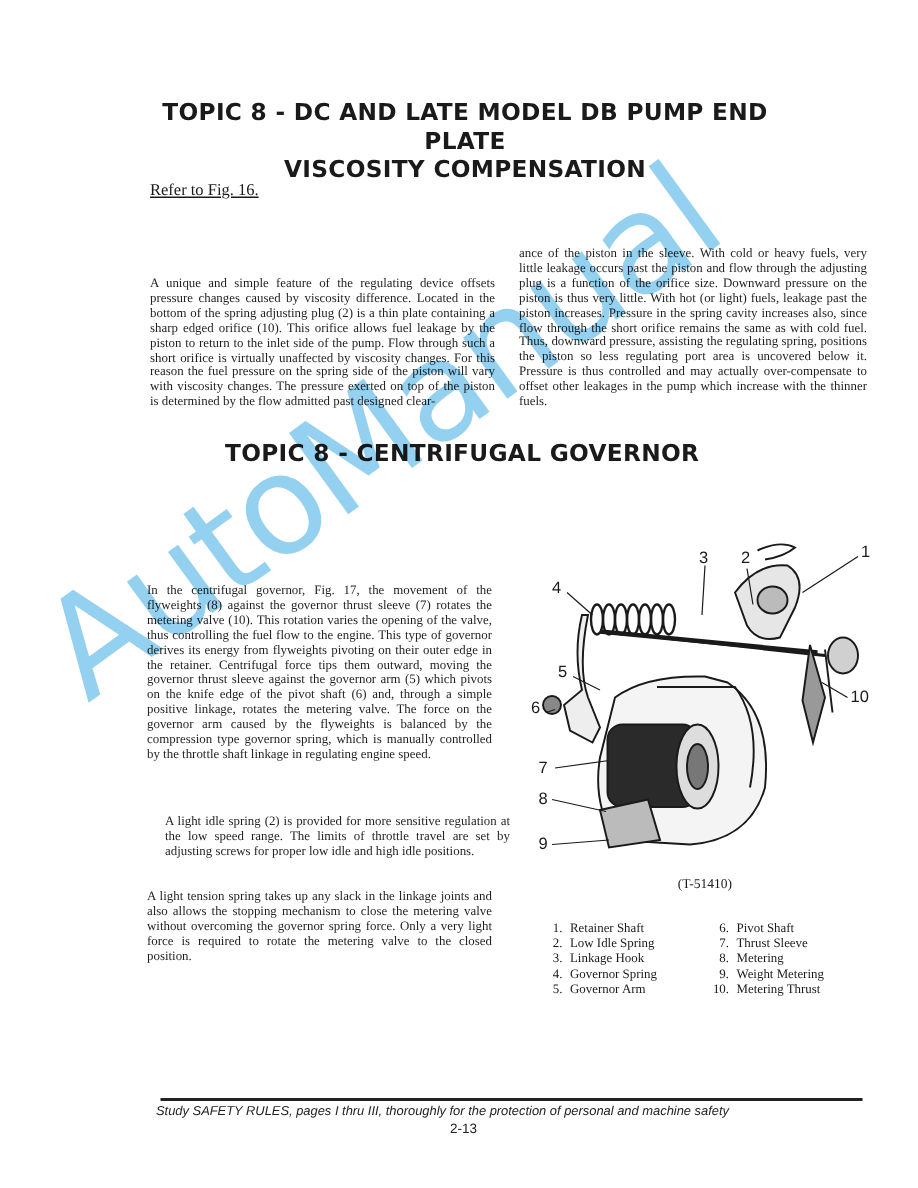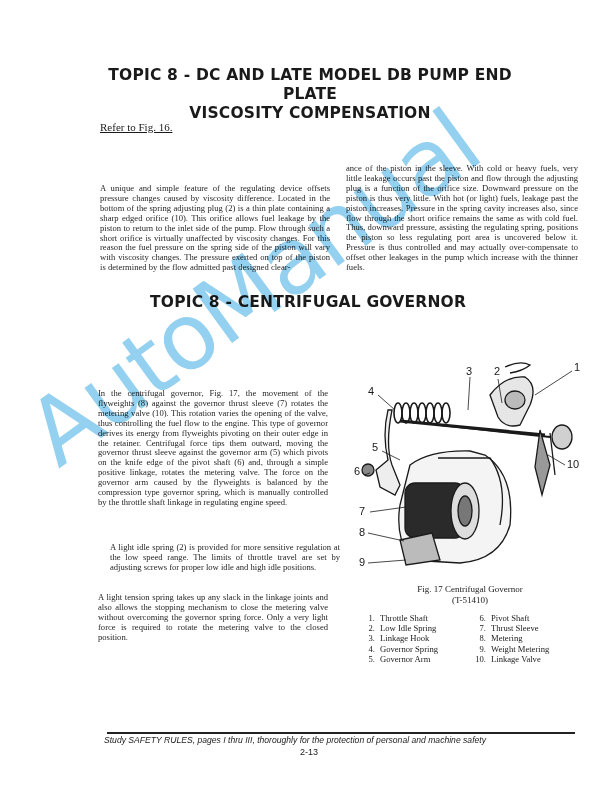--- a/index.html
+++ b/index.html
@@ -149,35 +149,34 @@
         <text x="14" y="120">6</text>
         <text x="19" y="160">7</text>
         <text x="19" y="181">8</text>
         <text x="19" y="211">9</text>
         <text x="227" y="113">10</text>
       </g>
     </svg>
   </div>
 
   <div class="fig-caption">
-    <div>Fig. 17  Centrifugal Governor</div>
     <div>(T-51410)</div>
   </div>
 
   <div class="legend">
-    <div class="item"><span class="num">1.</span><span>Throttle Shaft</span></div>
+    <div class="item"><span class="num">1.</span><span>Retainer Shaft</span></div>
     <div class="item"><span class="num">2.</span><span>Low Idle Spring</span></div>
     <div class="item"><span class="num">3.</span><span>Linkage Hook</span></div>
     <div class="item"><span class="num">4.</span><span>Governor Spring</span></div>
     <div class="item"><span class="num">5.</span><span>Governor Arm</span></div>
     <div class="item"><span class="num">6.</span><span>Pivot Shaft</span></div>
     <div class="item"><span class="num">7.</span><span>Thrust Sleeve</span></div>
     <div class="item"><span class="num">8.</span><span>Metering</span></div>
     <div class="item"><span class="num">9.</span><span>Weight Metering</span></div>
-    <div class="item"><span class="num">10.</span><span>Linkage Valve</span></div>
+    <div class="item"><span class="num">10.</span><span>Metering Thrust</span></div>
   </div>
 
   <div class="footer-rule"></div>
   <div class="footer-note">Study SAFETY RULES, pages I thru III, thoroughly for the protection of personal and machine safety</div>
   <div class="page-num">2-13</div>
 
   <div class="watermark">AutoManual</div>
 </div>
 
 </body></html>

